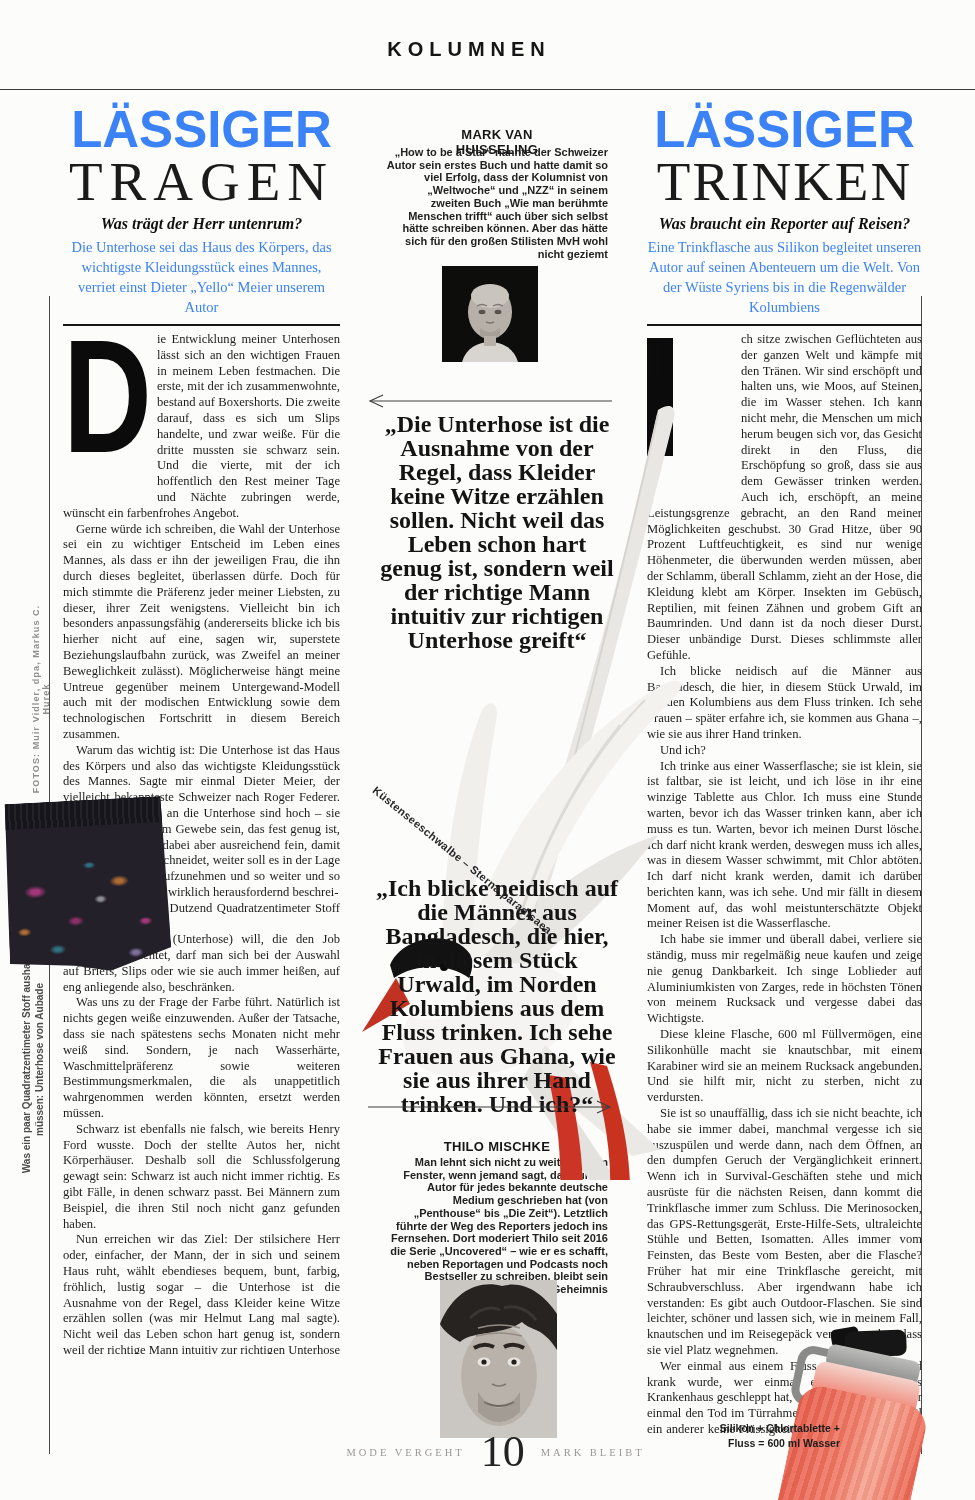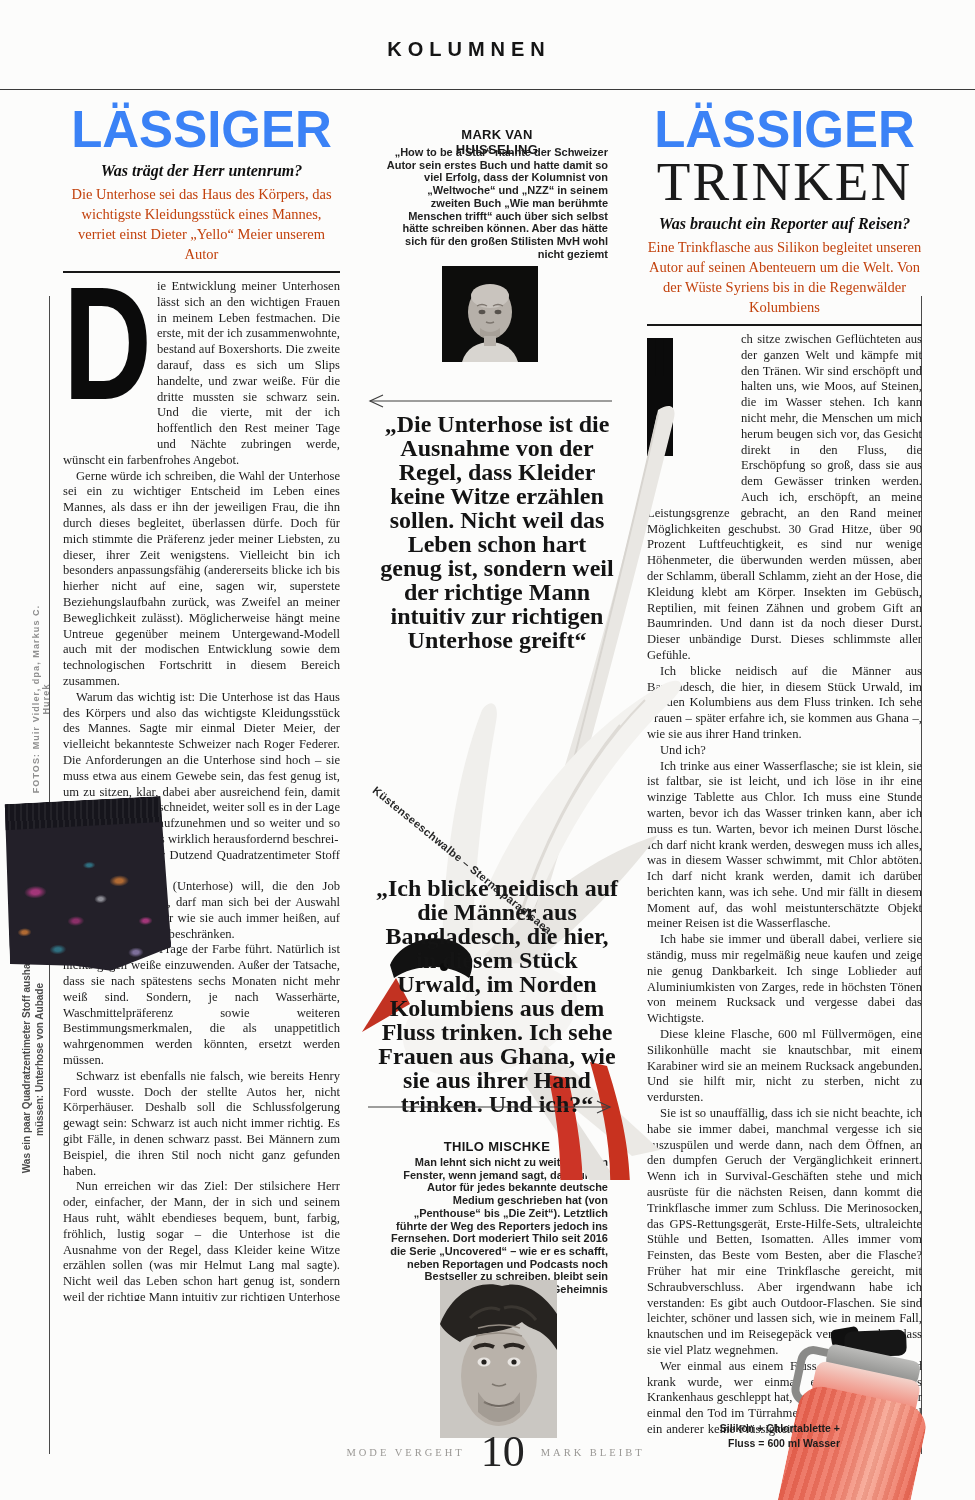--- a/index.html
+++ b/index.html
@@ -20,21 +20,21 @@
   
   .article-col{top:106px;}
   .leftcol{left:63px;width:277px;}
   .rightcol{left:647px;width:275px;}
   .title-sans{font-family:"Liberation Sans",sans-serif;font-weight:700;font-size:51px;line-height:48px;
     text-align:center;color:#3b82f6;letter-spacing:0;}
   .title-serif{font-family:"Liberation Serif",serif;font-weight:400;font-size:55px;line-height:50px;
     margin-top:3px;text-align:center;color:#1b1b1b;}
   .ls-wide{letter-spacing:7px;} .ls-narrow{letter-spacing:2px;}
   .kicker{margin-top:8px;font-style:italic;font-weight:700;font-size:16px;line-height:17px;text-align:center;color:#101010;}
-  .intro{margin-top:5px;font-size:14.5px;line-height:20px;text-align:center;color:#c2410c;}
+  .intro{margin-top:5px;font-size:14.5px;line-height:20px;text-align:center;color:#3b82f6;}
   .colrule-flow{margin-top:7px;}
 
   .bodytext{margin-top:6px;font-size:12.6px;line-height:15.8px;text-align:justify;color:#1d1d1d;overflow:hidden;}
   .bodytext.h-left{height:1022px;}
   .bodytext.h-right{height:1106px;}
   .bodytext p{margin:0;}
   .bodytext p.ind{text-indent:13px;}
   .indent-left{margin-left:112px;}
   .dropcap-box{float:left;width:94px;height:158px;}
   .dc-letter{display:block;font-family:"Liberation Sans",sans-serif;font-weight:700;font-size:162px;line-height:120px;
@@ -132,20 +132,21 @@
     <circle cx="140" cy="600" r="40" fill="#fafaf8"></circle>
     <path d="M100,585 C112,556 162,548 180,574 C184,582 182,592 179,598 C157,582 124,584 104,598 Z" fill="#121212"></path>
     <circle cx="154" cy="587" r="4" fill="#0c0c0c"></circle>
     <path d="M106,598 L72,652 L120,624 Z" fill="#c23222"></path>
     <path d="M258,695 C268,740 274,790 268,840 L292,843 C296,792 288,742 278,698 Z" fill="#cc3426"></path>
     <path d="M300,682 C312,724 322,766 320,816 L340,810 C340,764 328,720 317,686 Z" fill="#c8321f"></path>
   </svg>
 
   <div class="abs article-col leftcol">
     <div class="title-sans">LÄSSIGER</div>
+    <div class="title-serif ls-wide">TRAGEN</div>
     <div class="kicker">Was trägt der Herr untenrum?</div>
     <div class="intro">Die Unterhose sei das Haus des Körpers, das wichtigste Kleidungsstück eines Mannes, verriet einst Dieter „Yello“ Meier unserem Autor</div>
     <div class="colrule colrule-flow"></div>
     <div class="bodytext h-left">
       <p><span class="dropcap-box">
             <span class="dc-letter">D</span>
           </span><span>ie Entwicklung meiner Unterhosen lässt sich an den wichtigen Frauen in meinem Leben festmachen. Die erste, mit der ich zusammenwohnte, bestand auf Boxershorts. Die zweite darauf, dass es sich um Slips handelte, und zwar weiße. Für die dritte mussten sie schwarz sein. Und die vierte, mit der ich hoffentlich den Rest meiner Tage und Nächte zubringen werde, wünscht ein farbenfrohes Angebot.</span></p>
       <p class="ind"><span>Gerne würde ich schreiben, die Wahl der Unterhose sei ein zu wichtiger Entscheid im Leben eines Mannes, als dass er ihn der jeweiligen Frau, die ihn durch dieses begleitet, überlassen dürfe. Doch für mich stimmte die Präferenz jeder meiner Liebsten, zu dieser, ihrer Zeit wenigstens. Vielleicht bin ich besonders anpassungsfähig (andererseits blicke ich bis hierher nicht auf eine, sagen wir, superstete Beziehungslaufbahn zurück, was Zweifel an meiner Beweglichkeit zulässt). Möglicherweise hängt meine Untreue gegenüber meinem Untergewand-Modell auch mit der modischen Entwicklung sowie dem technologischen Fortschritt in diesem Bereich zusammen.</span></p>
       <p class="ind"><span>Warum das wichtig ist: Die Unterhose ist das Haus des Körpers und also das wichtigste Kleidungsstück des Mannes. Sagte mir einmal Dieter Meier, der vielleicht bekannteste Schweizer nach Roger Federer. Die Anforderungen an die Unterhose sind hoch – sie muss etwa aus einem Gewebe sein, das fest genug ist, um zu sitzen, klar, dabei aber ausreichend fein, damit das Stück nicht einschneidet, weiter soll es in der Lage sein, Feuchtigkeit aufzunehmen und so weiter und so fort. Man darf es als wirklich herausfordernd beschrei-</span></p>
       <p class="indent-left"><span>ben, was diese paar Dutzend Quadratzentimeter Stoff leisten müssen.</span></p>

